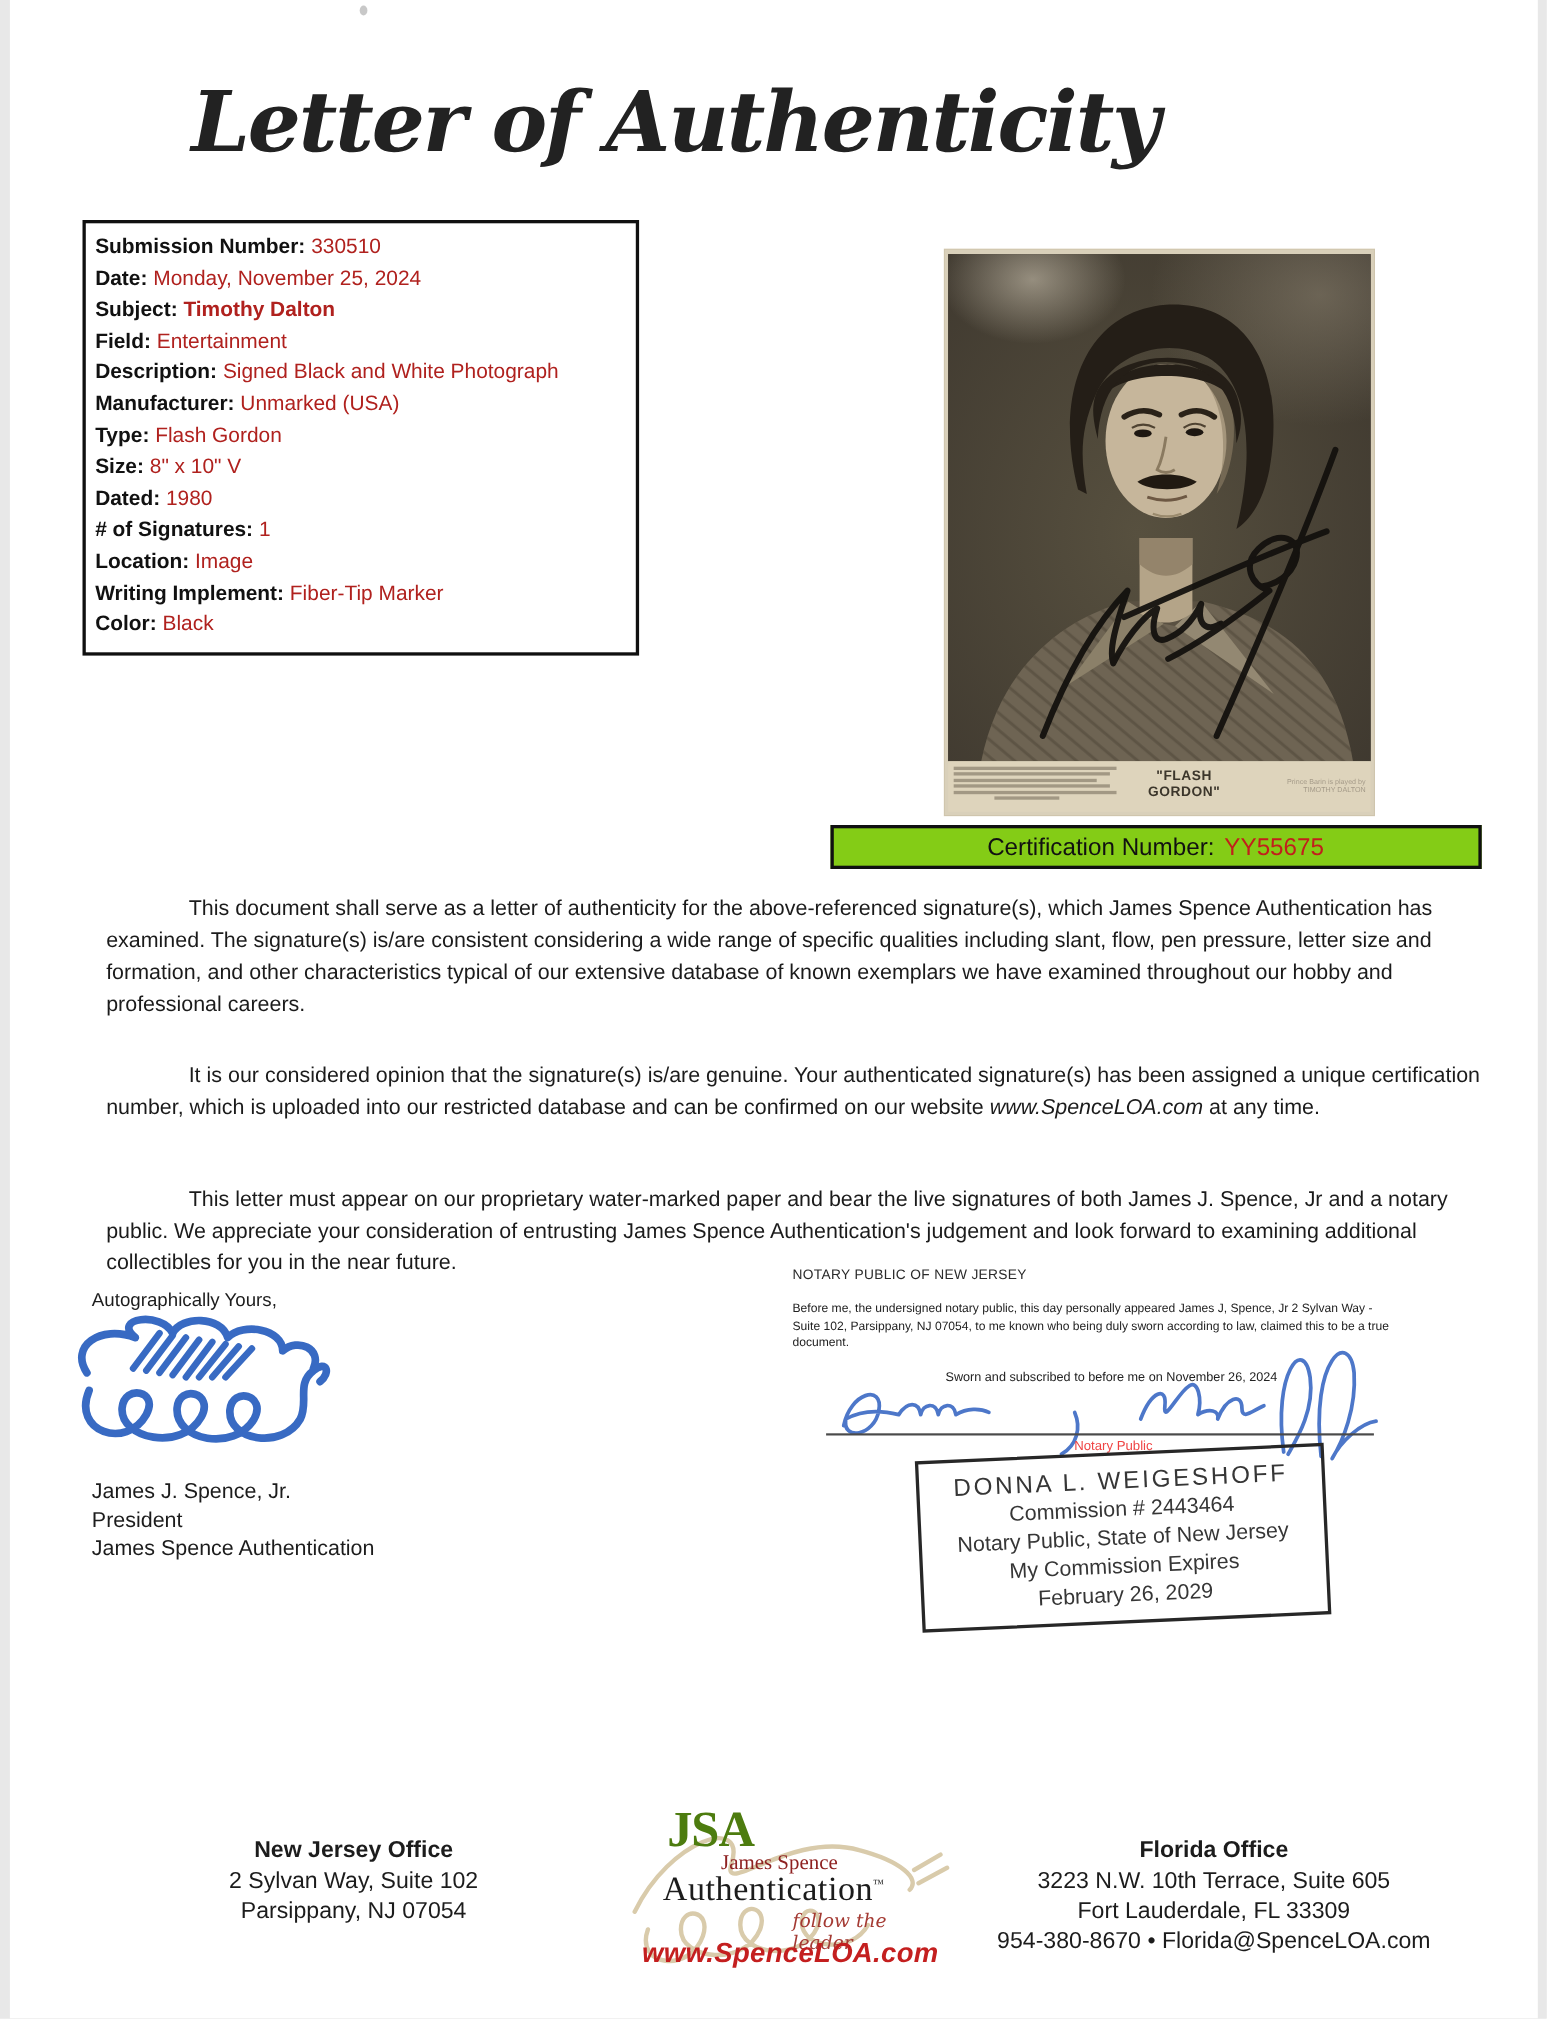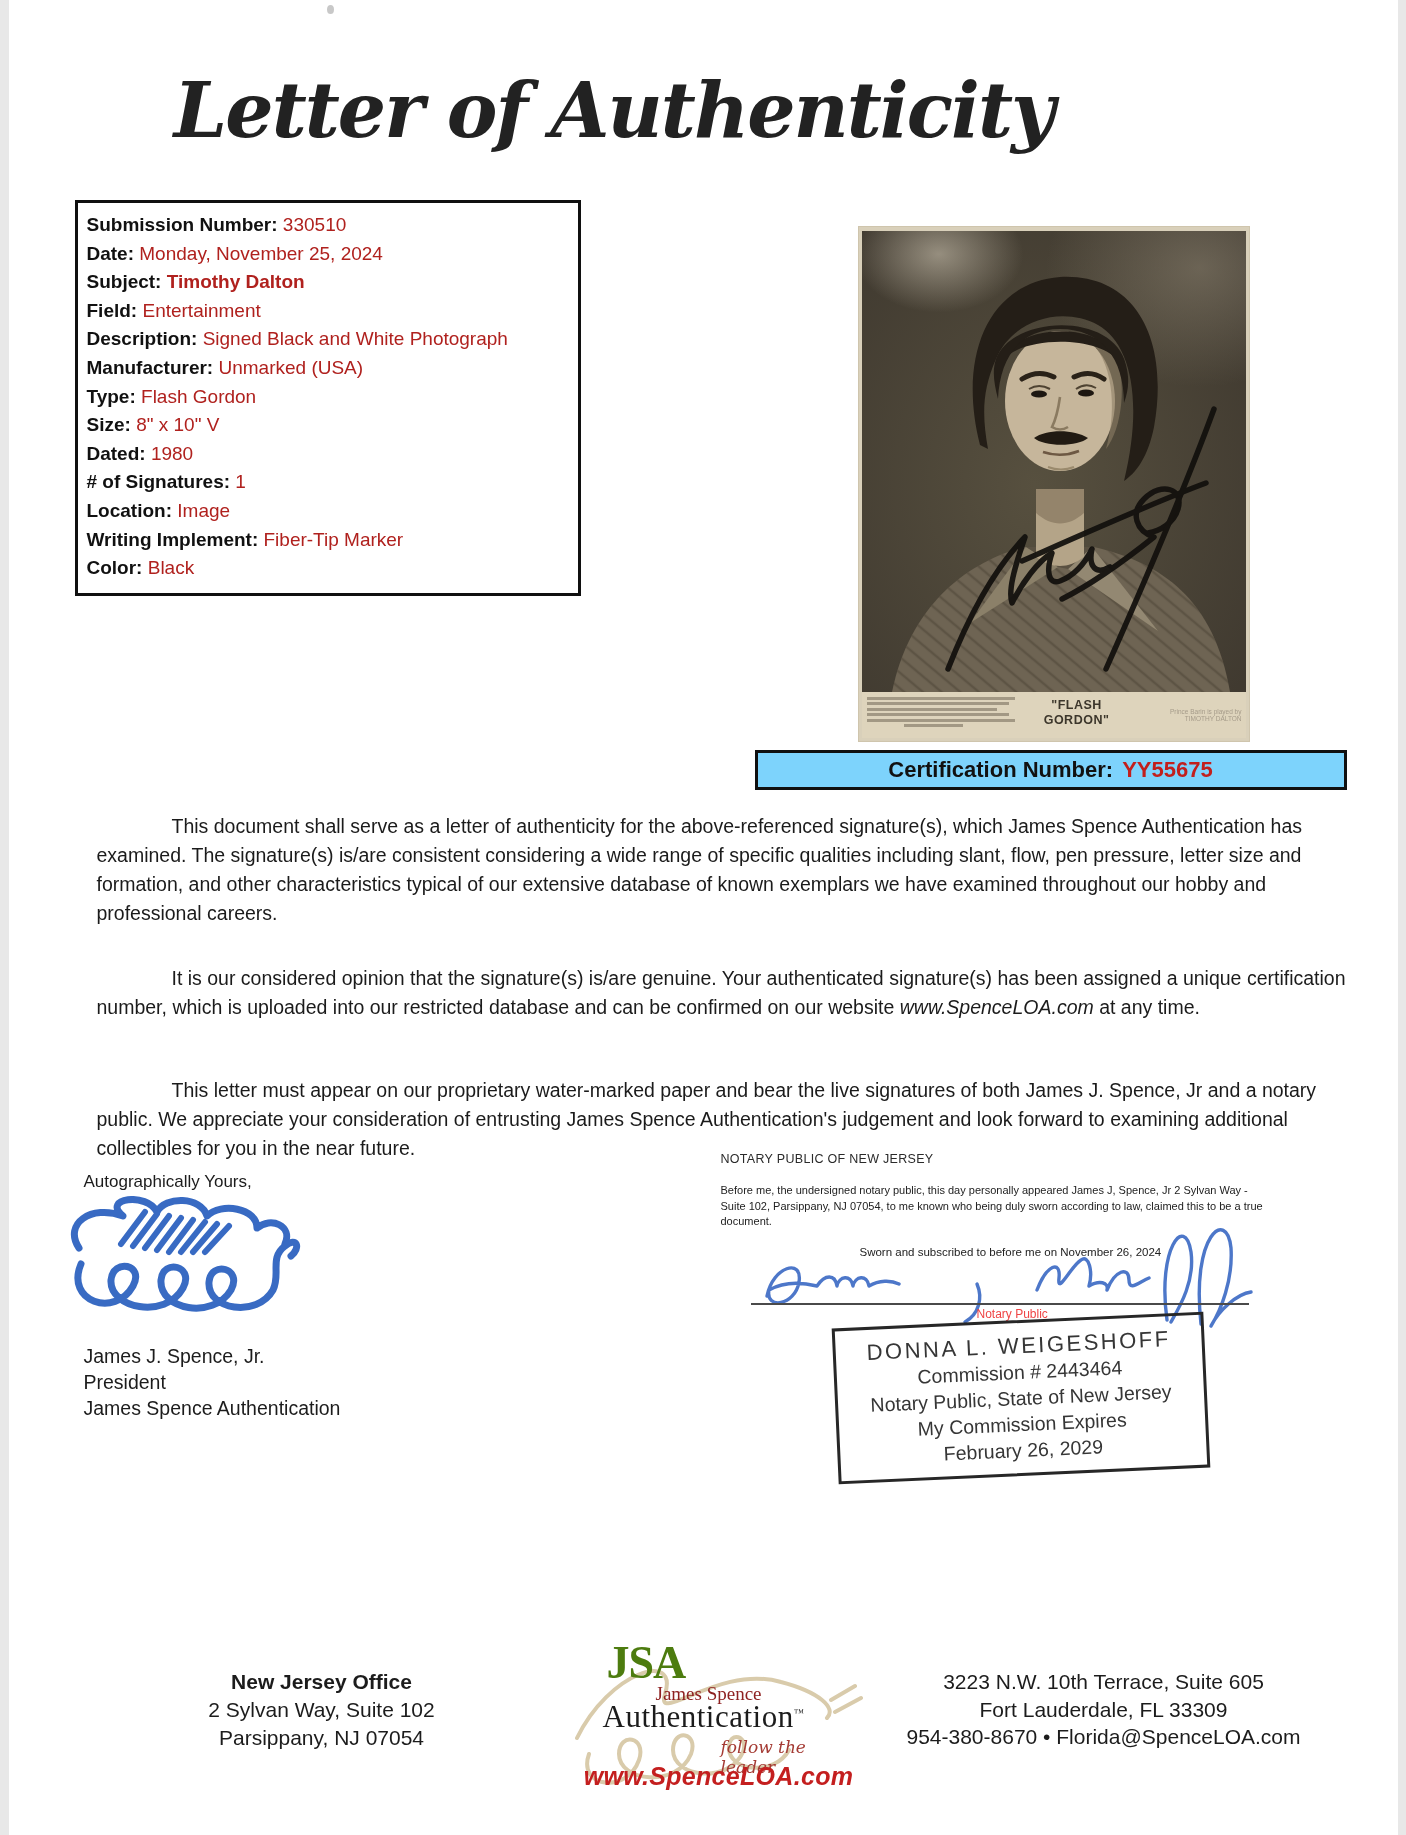--- a/index.html
+++ b/index.html
@@ -36,22 +36,22 @@
   .strip-copyright i:nth-child(2n){width:96%;}
   .strip-copyright i:nth-child(3n){width:88%;}
   .strip-copyright i:last-child{width:40%;margin-left:25%;}
   .strip-caption{position:absolute;left:150px;width:130px;top:6px;text-align:center;
                  font-weight:bold;font-size:12.5px;line-height:15px;color:#3c362b;letter-spacing:.5px;}
   .strip-credit{position:absolute;right:4px;top:16px;font-size:6.5px;color:#9b9180;opacity:.85;
                 width:96px;text-align:right;}
 
   
   .cert-bar{position:absolute;left:746px;top:750px;width:586px;height:34px;border:3px solid #101010;
-            background:#7dd3fc;display:flex;align-items:center;justify-content:center;
-            font-size:22px;font-weight:bold;}
+            background:#84cc16;display:flex;align-items:center;justify-content:center;
+            font-size:22px;font-weight:normal;}
   .cert-label{color:#111;}
   .cert-number{color:#c21f1c;margin-left:9px;}
 
   
   .body-p{position:absolute;left:72px;width:1273px;margin:16px;font-size:19.5px;line-height:29px;
           color:#1b1b1b;text-indent:75px;}
   .p1{top:796px;} .p2{top:948px;} .p3{top:1060px;}
   .body-p i{font-style:italic;}
 
   
@@ -244,18 +244,19 @@
       </g>
     </svg>
     <div class="jsa-acronym">JSA</div>
     <div class="jsa-name-top">James Spence</div>
     <div class="jsa-name-main"><span>Authentication</span><sup>™</sup></div>
     <div class="jsa-tagline">follow the leader</div>
     <div class="jsa-website">www.SpenceLOA.com</div>
   </div>
 
   <div class="office footer-fl">
+    <div class="office-title">Florida Office</div>
     <div class="office-line">3223 N.W. 10th Terrace, Suite 605</div>
     <div class="office-line">Fort Lauderdale, FL 33309</div>
     <div class="office-line">954-380-8670 • Florida@SpenceLOA.com</div>
   </div>
 
 </div>
 
 </body></html>

